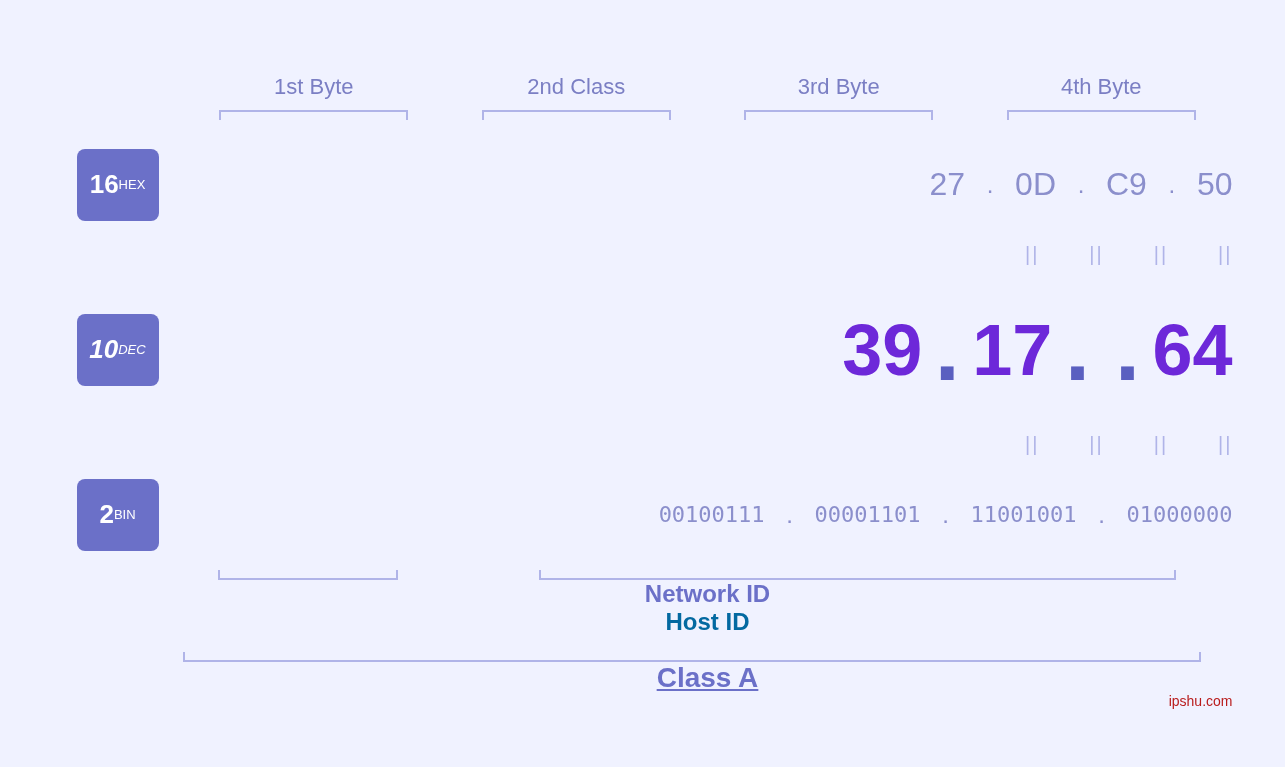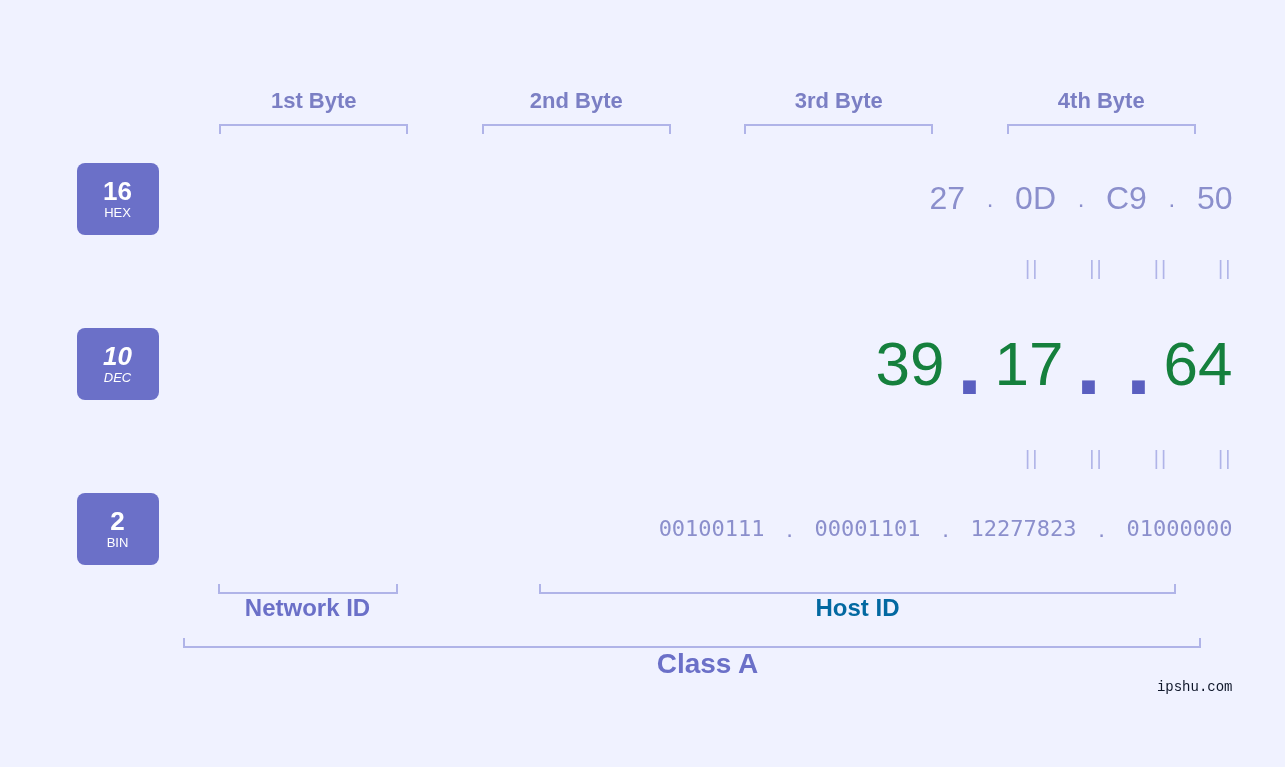--- a/index.html
+++ b/index.html
@@ -26,21 +26,21 @@
       display: flex;
       margin-left: 130px;
       margin-bottom: 10px;
     }
 
     .byte-header {
       flex: 1;
       text-align: center;
       color: #7b7fc4;
       font-size: 22px;
-      font-weight: 700;
+      font-weight: 400;
     }
 
     
     .top-brackets {
       display: flex;
       margin-left: 130px;
       margin-bottom: 20px;
     }
 
     .bracket-cell {
@@ -70,21 +70,21 @@
       flex-direction: column;
       gap: 0;
     }
 
     .base-badge {
       width: 82px;
       height: 72px;
       background-color: #6b70c8;
       border-radius: 8px;
       display: flex;
-      flex-direction: column;
+      flex-direction: row;
       align-items: center;
       justify-content: center;
       color: white;
     }
 
     .base-number {
       font-size: 26px;
       font-weight: 600;
       line-height: 1.1;
     }
@@ -134,23 +134,23 @@
       font-size: 20px;
       letter-spacing: 2px;
     }
 
     .equals-sep {
       width: 50px;
     }
 
     
     .dec-value {
-      color: #15803d;
-      font-size: 62px;
-      font-weight: 400;
+      color: #6d28d9;
+      font-size: 72px;
+      font-weight: 700;
       line-height: 1;
     }
 
     .dec-sep {
       color: #5a5fc0;
       font-size: 90px;
       font-weight: 700;
       width: 50px;
       text-align: center;
     }
@@ -209,20 +209,21 @@
     .bracket-bottom-host {
       width: 85%;
       height: 10px;
       border-bottom: 2px solid #b0b4e8;
       border-left: 2px solid #b0b4e8;
       border-right: 2px solid #b0b4e8;
     }
 
     .network-host-labels {
       display: flex;
+      flex-direction: column;
     }
 
     .network-label {
       flex: 1;
       text-align: center;
       color: #6b70c8;
       font-size: 24px;
       font-weight: 600;
     }
 
@@ -246,29 +247,29 @@
       border-bottom: 2px solid #b0b4e8;
       border-left: 2px solid #b0b4e8;
       border-right: 2px solid #b0b4e8;
     }
 
     .class-label {
       text-align: center;
       color: #6b70c8;
       font-size: 28px;
       font-weight: 600;
+      text-decoration: underline;
     }
 
     .watermark {
       position: absolute;
       bottom: 5px;
       right: 0;
-      color: #0f172a;
+      color: #b91c1c;
       font-size: 14px;
-      font-family: Liberation Mono, monospace;
     }
 
     
     .base-hex-row {
       height: 90px;
       display: flex;
       align-items: center;
       justify-content: center;
     }
     .base-eq-row {
@@ -291,21 +292,21 @@
       justify-content: center;
     }
   </style>
 </head>
 <body>
 
 <div class="container">
 
   <div class="byte-headers">
     <div class="byte-header">1st Byte</div>
-    <div class="byte-header">2nd Byte</div>
+    <div class="byte-header">2nd Class</div>
     <div class="byte-header">3rd Byte</div>
     <div class="byte-header">4th Byte</div>
   </div>
 
   <div class="top-brackets">
     <div class="bracket-cell">
         <div class="bracket-top"></div>
       </div>
     <div class="bracket-cell">
         <div class="bracket-top"></div>
@@ -401,21 +402,21 @@
       <div class="bin-row-wrap">
         <div class="value-cell">
           <span class="bin-value">00100111</span>
         </div>
         <div class="sep-cell">.</div>
         <div class="value-cell">
           <span class="bin-value">00001101</span>
         </div>
         <div class="sep-cell">.</div>
         <div class="value-cell">
-          <span class="bin-value">12277823</span>
+          <span class="bin-value">11001001</span>
         </div>
         <div class="sep-cell">.</div>
         <div class="value-cell">
           <span class="bin-value">01000000</span>
         </div>
       </div>
 
     </div>
   </div>
 

